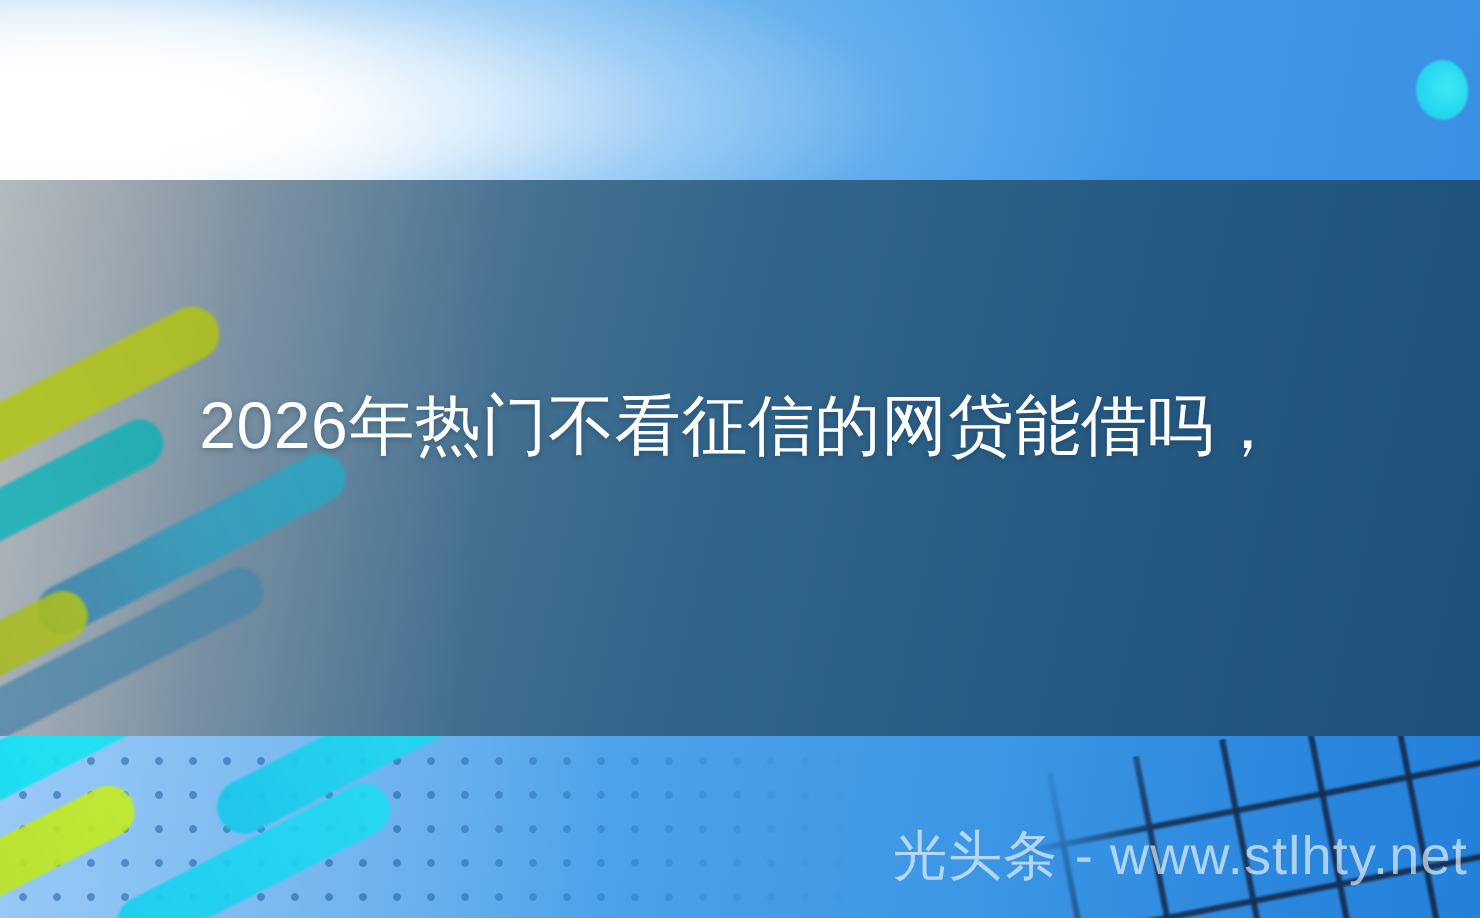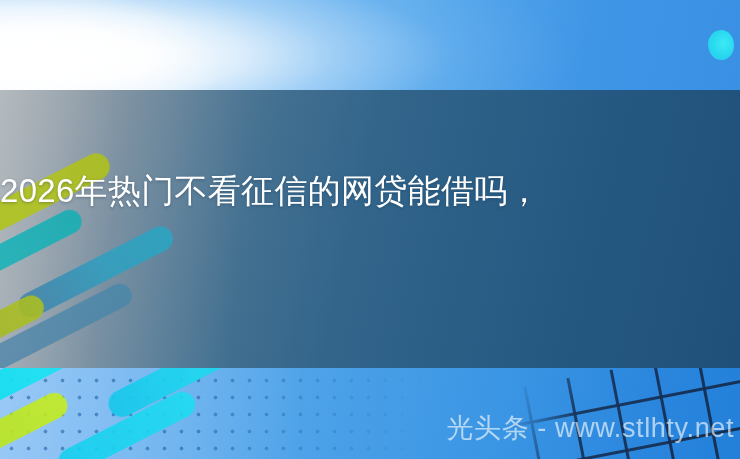--- a/index.html
+++ b/index.html
@@ -166,21 +166,22 @@
   .net-band {
     position:absolute; right:-30px; bottom:-16px;
     width:330px; height:26px;
     background:linear-gradient(180deg, rgba(255,255,255,.70) 0%, rgba(255,255,255,.97) 40%, rgba(238,244,250,.92) 70%, rgba(214,228,242,.72) 100%);
     transform:rotate(-22deg); transform-origin:100% 50%;
     filter:blur(1.1px);
   }
 
   
   .title-wrap {
-    position:absolute; left:0; top:166px; width:740px;
+    position:absolute; left:0; top:188px; width:740px;
+    text-align:center;
     z-index:6;
     pointer-events:none;
   }
   .title-line {
     display:block;
     color:#ffffff;
     font-size:33px;
     line-height:49px;
     letter-spacing:.3px;
     font-weight:400;

